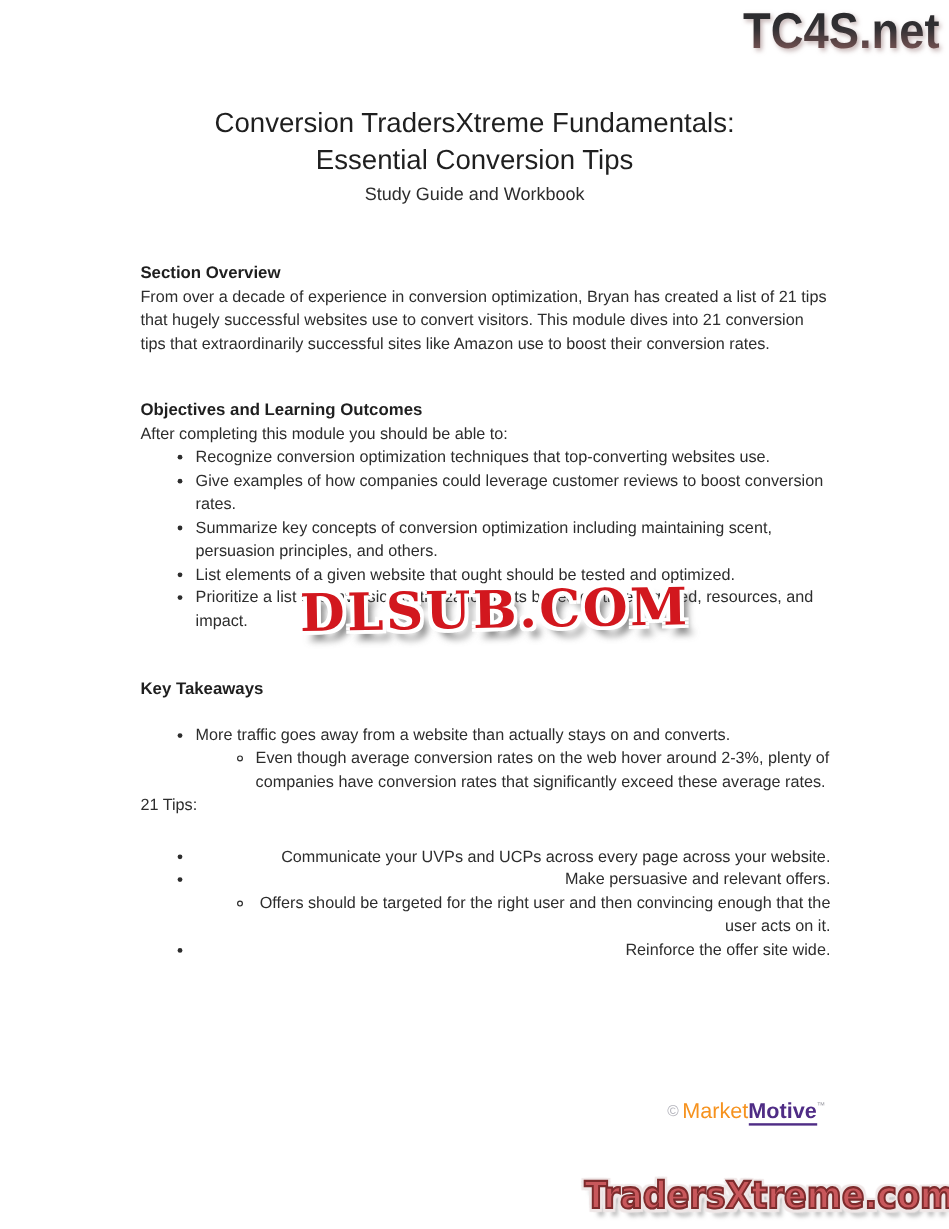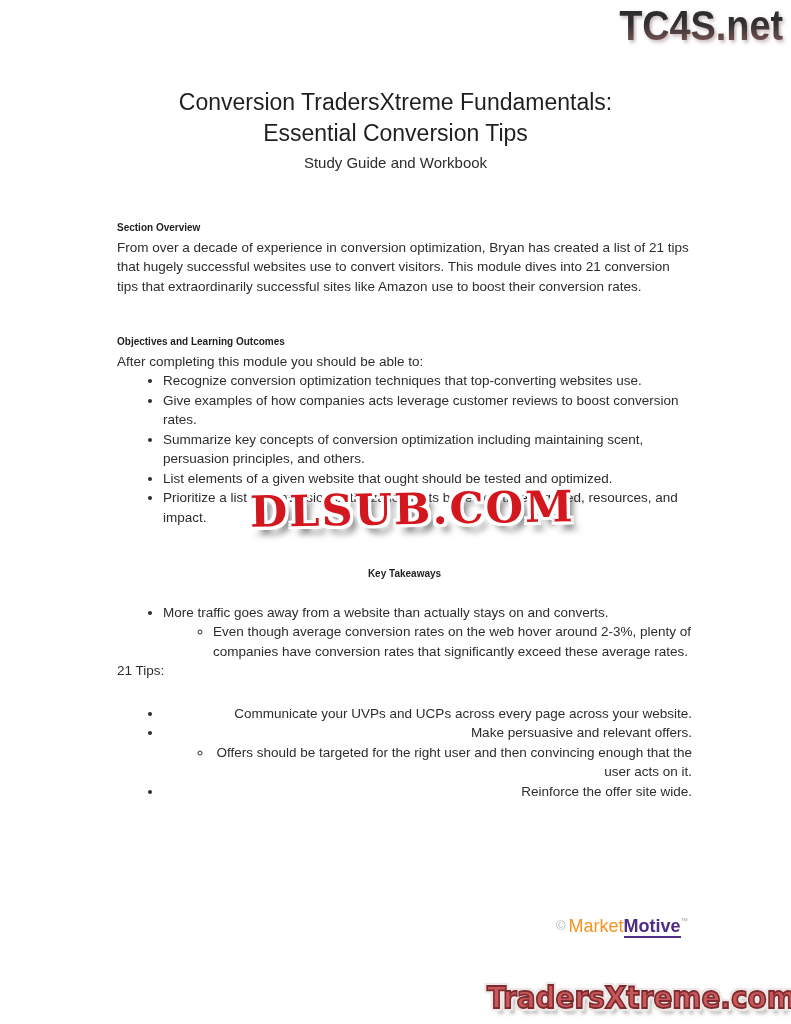--- a/index.html
+++ b/index.html
@@ -19,24 +19,24 @@
     filter:drop-shadow(2px 2px 2px rgba(145,115,115,0.55));
   }
 
   
   .title-block{padding-top:87px; text-align:center;}
   .title-line{font-size:23px; line-height:31px; font-weight:normal; color:#1f1f1f; margin:0;}
   .subtitle{font-size:15px; line-height:24px; color:#2d2d2d; margin:2px 0 0 0;}
 
   
   .content{margin:43px 0 0 117px; width:575px; font-size:13.5px; line-height:19.5px;}
-  .content h2{font-size:10px; line-height:19.5px; font-weight:bold; margin:0; color:#1f1f1f;}
+  .content h2{font-size:14px; line-height:19.5px; font-weight:bold; margin:0; color:#1f1f1f;}
   .content p{margin:0;}
   .heading-objectives{margin-top:36px !important;}
-  .heading-takeaways{margin-top:37px !important;text-align:center;}
+  .heading-takeaways{margin-top:37px !important;}
   .tips-heading{margin:16px 0 0 0; font-weight:normal;}
   ul.level1{margin:0; padding-left:46px; list-style-type:disc;}
   ul.level1.gap-top{margin-top:19px;}
   ul.level1.gap-top-lg{margin-top:23px;text-align:right;}
   ul.level2{margin:0; padding-left:50px; list-style-type:circle;}
   li{margin:0; padding:0;}
 
   
   .watermark{
     position:absolute; left:250px; top:484px; z-index:5; white-space:nowrap;
@@ -84,21 +84,21 @@
 
   <div class="content">
 
     <h2>Section Overview</h2>
     <p>From over a decade of experience in conversion optimization, Bryan has created a list of 21 tips that hugely successful websites use to convert visitors. This module dives into 21 conversion tips that extraordinarily successful sites like Amazon use to boost their conversion rates.</p>
 
     <h2 class="heading-objectives">Objectives and Learning Outcomes</h2>
     <p>After completing this module you should be able to:</p>
     <ul class="level1">
       <li>Recognize conversion optimization techniques that top-converting websites use.</li>
-      <li>Give examples of how companies acts leverage customer reviews to boost conversion rates.</li>
+      <li>Give examples of how companies could leverage customer reviews to boost conversion rates.</li>
       <li>Summarize key concepts of conversion optimization including maintaining scent, persuasion principles, and others.</li>
       <li>List elements of a given website that ought should be tested and optimized.</li>
       <li>Prioritize a list of conversion optimization tests based on time required, resources, and impact.</li>
     </ul>
 
     <h2 class="heading-takeaways">Key Takeaways</h2>
     <ul class="level1 gap-top">
       <li>
         <span>More traffic goes away from a website than actually stays on and converts.</span>
         <ul class="level2">

